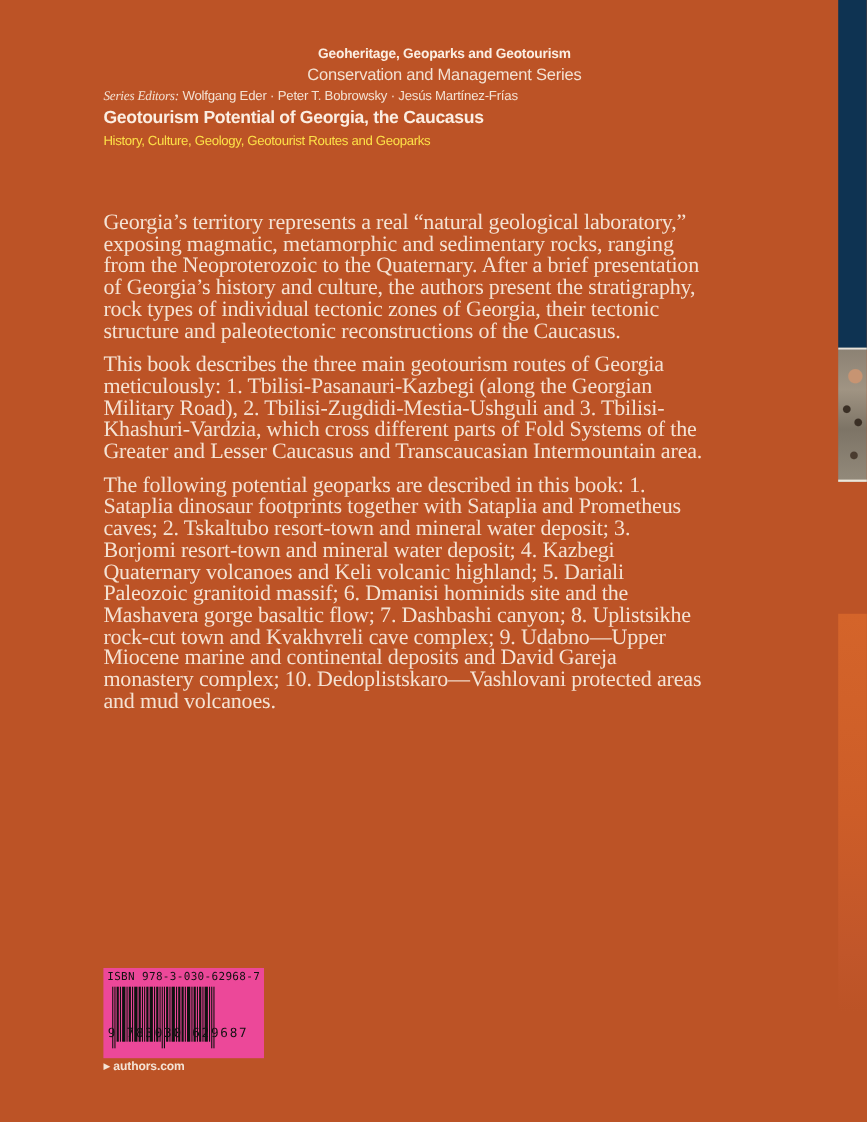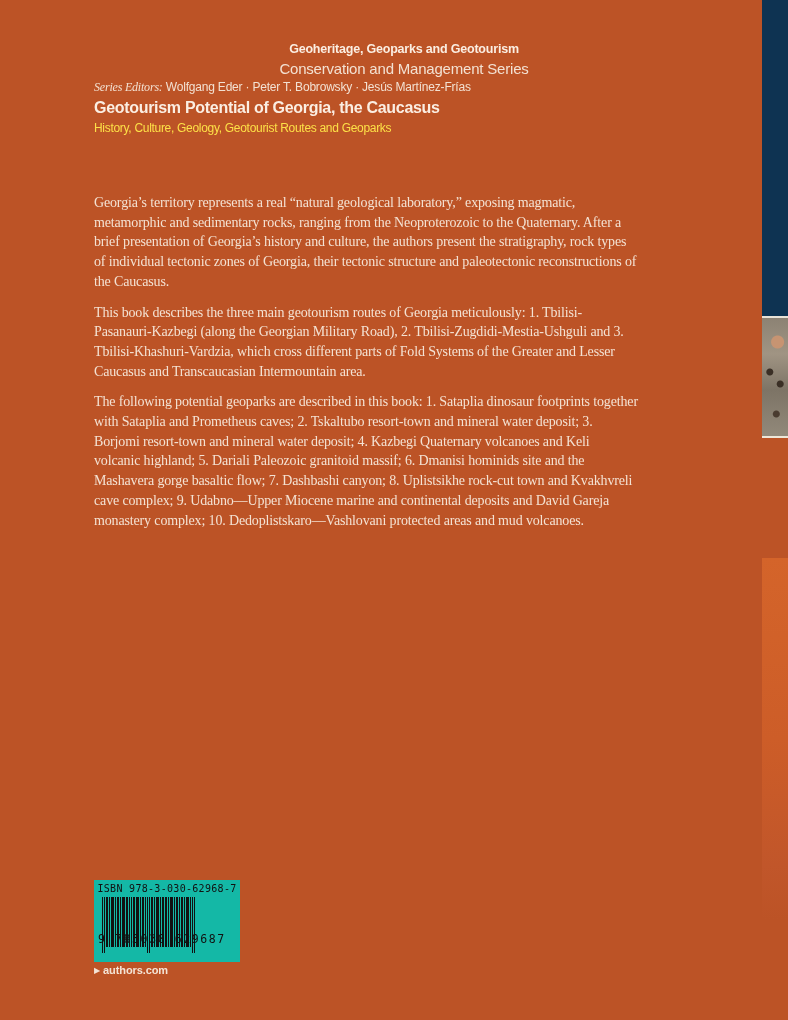--- a/index.html
+++ b/index.html
@@ -13,38 +13,38 @@
 
   .series-block { position:absolute; left:94px; top:40px; width:620px; }
   .series-title { font-size:12.5px; font-weight:bold; letter-spacing:-0.2px; line-height:19px; color:#fbeee2;text-align:center; }
   .series-sub { font-size:15px; line-height:19px; letter-spacing:-0.2px; color:#f3e1d2;text-align:center; }
   .editors { font-size:12px; line-height:19px; letter-spacing:-0.2px; color:#f3e1d2; }
   .editors .lbl { font-style:italic;font-family:Liberation Serif, serif; }
   .authors { margin-top:9px; font-size:12px; line-height:17px; letter-spacing:-0.3px; color:#f3e1d2; }
   .book-title { font-size:16px; font-weight:bold; letter-spacing:-0.3px; line-height:22px; color:#fbeee2; }
   .book-sub { font-size:12px; line-height:18px; letter-spacing:-0.3px; color:#fde047; }
 
-  .blurb { position:absolute; left:94px; top:193px; width:545px; font-size:14px; line-height:19.7px; color:#f4e2d3; letter-spacing:-0.15px; }
+  .blurb { position:absolute; left:94px; top:193px; width:545px; font-size:20px; line-height:19.7px; color:#f4e2d3; letter-spacing:-0.15px; }
   .blurb p { margin:0 0 11px 0; }
 
   .strip-navy { position:absolute; left:762px; top:0; width:26px; height:318px; background:#0e3352; }
   .strip-white-top { position:absolute; left:762px; top:316px; width:26px; height:2px; background:#e9e3d8; }
   .strip-photo { position:absolute; left:762px; top:318px; width:26px; height:120px;
     background:
       radial-gradient(circle at 60% 20%, #c79472 0 6px, transparent 7px),
       radial-gradient(circle at 30% 45%, #3a2f25 0 3px, transparent 4px),
       radial-gradient(circle at 70% 55%, #3a2f25 0 3px, transparent 4px),
       radial-gradient(circle at 55% 80%, #4a3c30 0 3px, transparent 4px),
       linear-gradient(180deg, #8c8274 0%, #a09483 30%, #7d7466 60%, #938a7b 100%);
   }
   .strip-white-bot { position:absolute; left:762px; top:436px; width:26px; height:2px; background:#eee7d9; }
   .strip-light { position:absolute; left:762px; top:558px; width:26px; height:362px;
     background:linear-gradient(180deg, #d4642a 0%, #cd5d28 50%, #c1562a 85%, #bc5326 100%); }
 
-  .barcode-box { position:absolute; left:94px; top:880px; width:146px; height:82px; background:#14b8a6; box-sizing:border-box; }
+  .barcode-box { position:absolute; left:94px; top:880px; width:146px; height:82px; background:#ec4899; box-sizing:border-box; }
   .isbn-text { position:absolute; left:0; top:3px; width:146px; text-align:center; font-family:"DejaVu Sans Mono", "Liberation Mono", monospace; font-size:10px; color:#111; letter-spacing:0.3px; }
   .bars { position:absolute; left:8px; top:17px; width:130px; height:50px; display:flex; align-items:stretch; }
   .bars span { display:block; background:#111; margin-right:1px; }
   .ean-digits { position:absolute; left:4px; top:52px; width:140px; font-family:"DejaVu Sans Mono", "Liberation Mono", monospace; font-size:11.5px; color:#111; letter-spacing:1.6px; white-space:nowrap; }
 
   .springer { position:absolute; left:94px; top:964px; font-size:11px; font-weight:bold; color:#f4e4d6; letter-spacing:-0.1px; }
   .springer .arrow { font-size:8px; margin-right:3px; position:relative; top:-1px; }
 </style>
 </head>
 <body>

